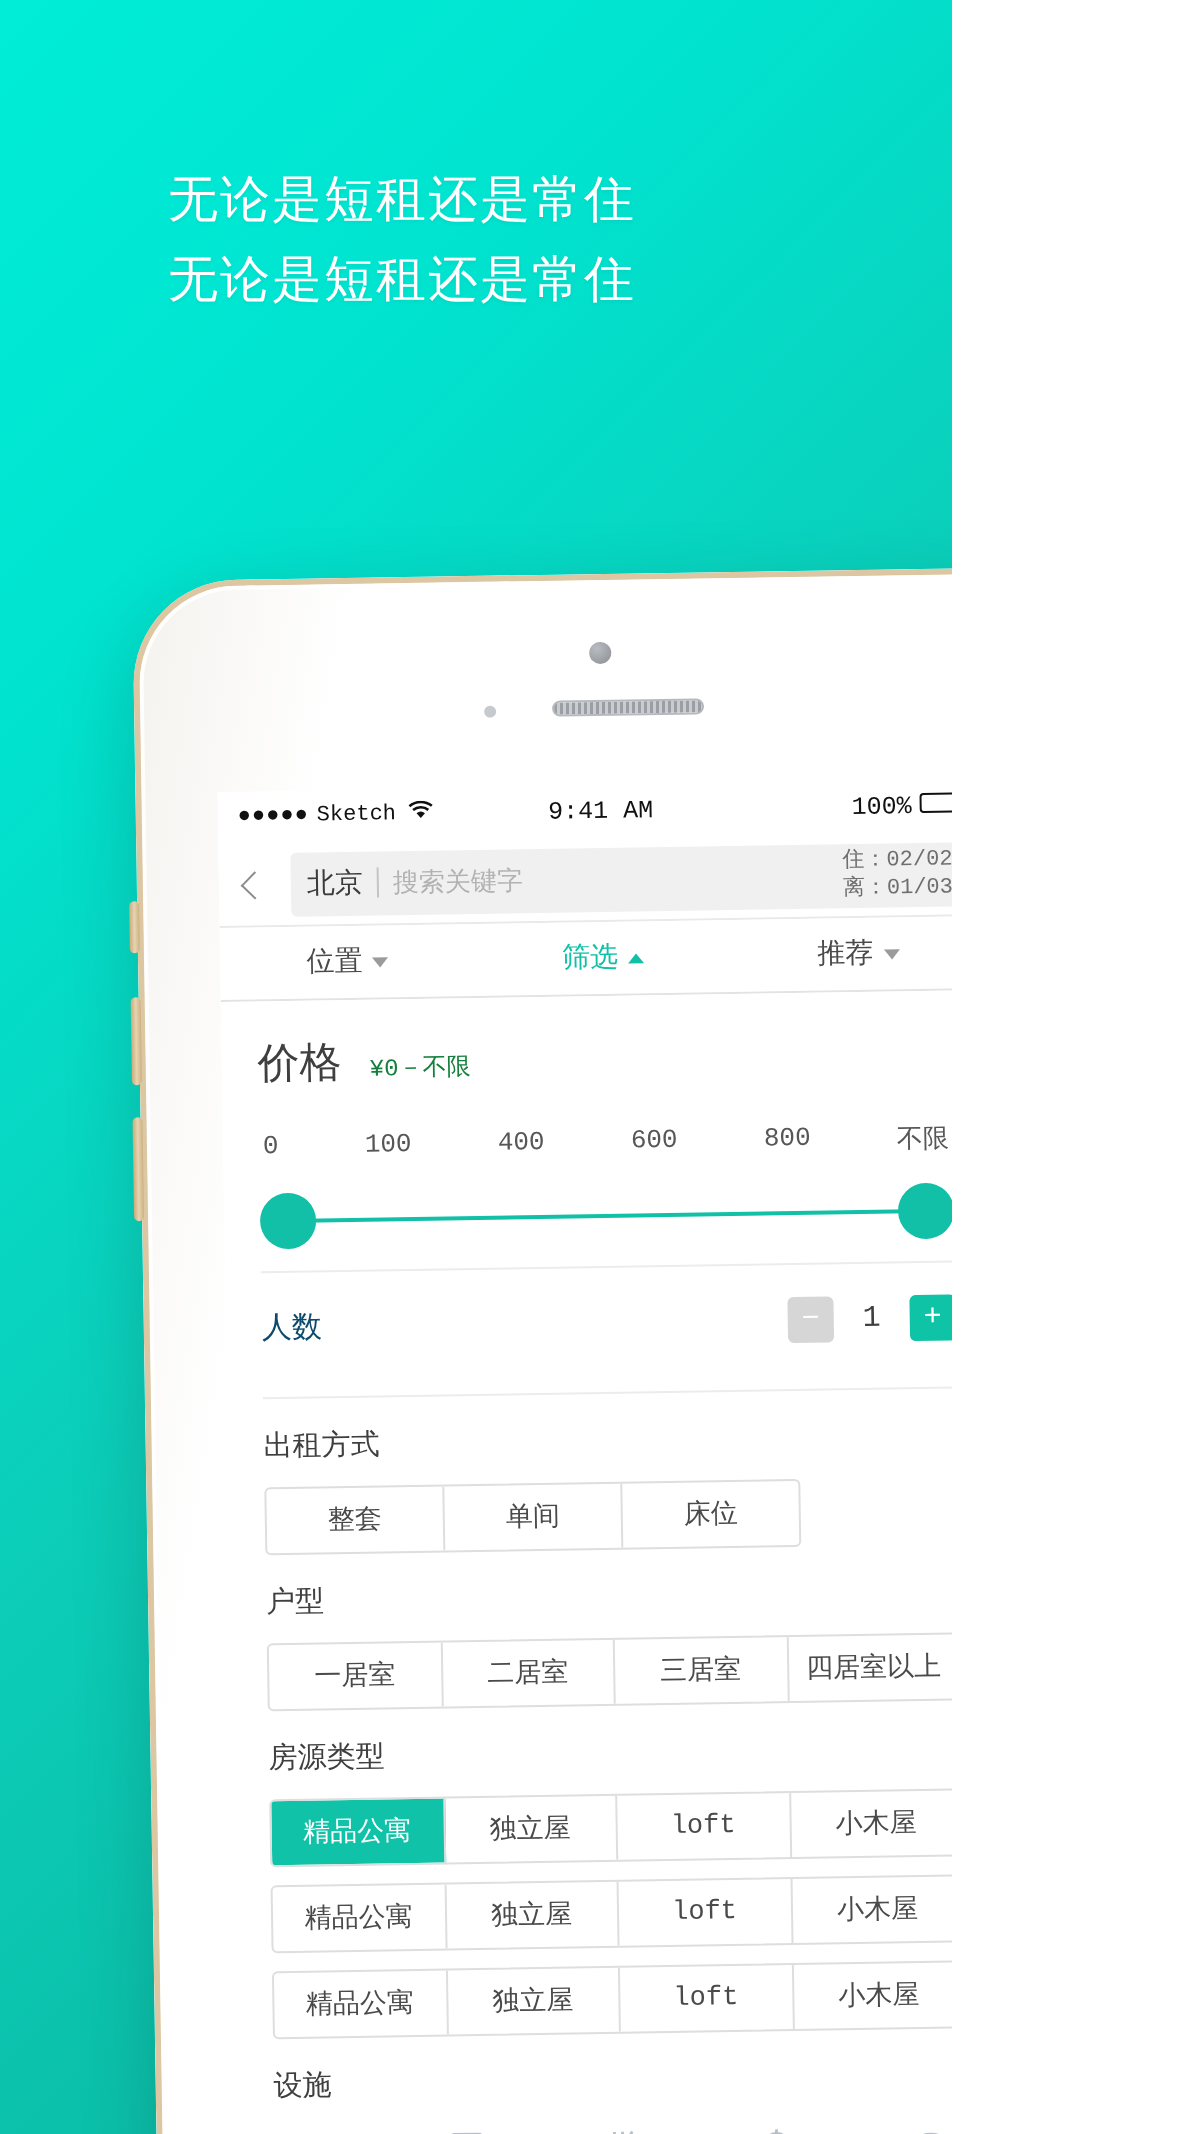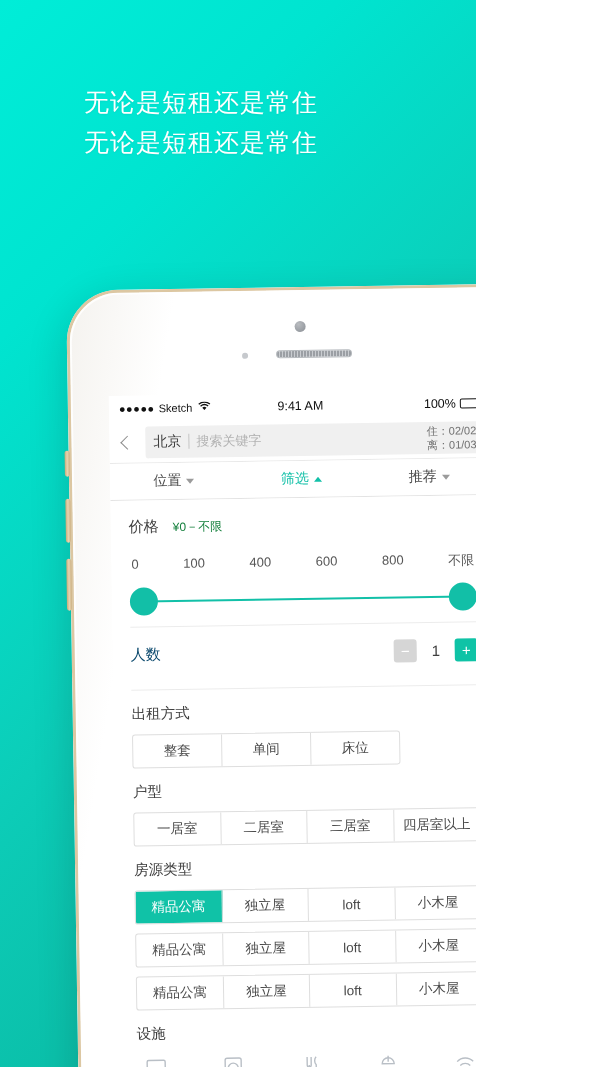--- a/index.html
+++ b/index.html
@@ -6,20 +6,21 @@
   html, body {
     width: 600px; height: 1067px;
     overflow: hidden;
     font-family: "Liberation Sans", "DejaVu Sans", sans-serif;
   }
   .stage {
     position: relative;
     width: 476px; height: 1067px;
     background: linear-gradient(135deg, #00edd8 0%, #00e4d0 22%, #0ccdb8 52%, #0bbca6 78%, #08b19d 100%);
     overflow: hidden;
+    font-family: Liberation Mono, monospace;
   }
 
   
   .headline {
     position: absolute;
     left: 84px; top: 82px;
     color: #ffffff;
     font-size: 25px;
     line-height: 40px;
     letter-spacing: 1px;
@@ -133,21 +134,21 @@
   .sb-carrier { font-size: 11px; }
   .sb-wifi { margin-left: 2px; font-size: 12px; }
   .sb-time {
     position: absolute; left: 0; right: 0;
     text-align: center;
     font-size: 12.5px;
     font-weight: 500;
   }
   .sb-right {
     margin-left: auto;
-    display: flex; align-items: center; gap: 4px;
+    display: flex; align-items: flex-start; gap: 4px;
     font-size: 12.5px;
   }
   .battery {
     width: 22px; height: 10px;
     border: 1px solid #111;
     border-radius: 2px;
     position: relative;
     padding: 1px;
   }
   .battery::after {
@@ -238,21 +239,21 @@
   .panel {
     padding: 0 18px;
     background: #fff;
   }
   .sec-title-row {
     display: flex;
     align-items: baseline;
     gap: 14px;
     padding-top: 17px;
   }
-  .sec-title { font-size: 15px; color: #3f3f3f; }
+  .sec-title { font-size: 21px; color: #3f3f3f; }
   .price-range { font-size: 12px; color: #15803d; }
 
   .ticks {
     display: flex;
     justify-content: space-between;
     margin-top: 20px;
     padding: 0 2px;
   }
   .tick { font-size: 13px; color: #575757; }
 

